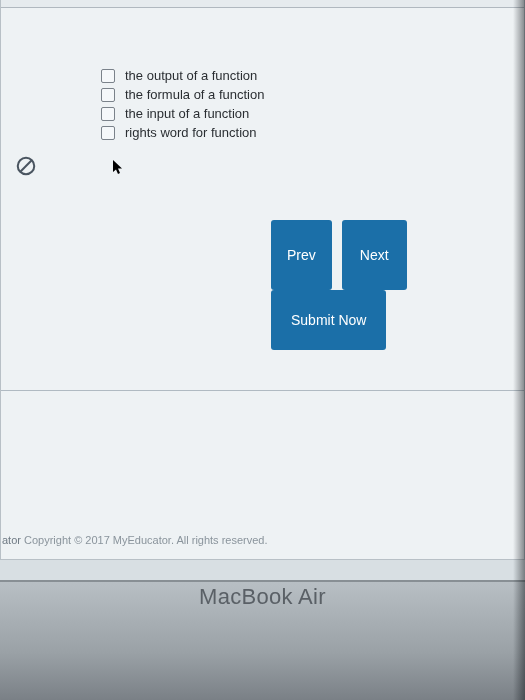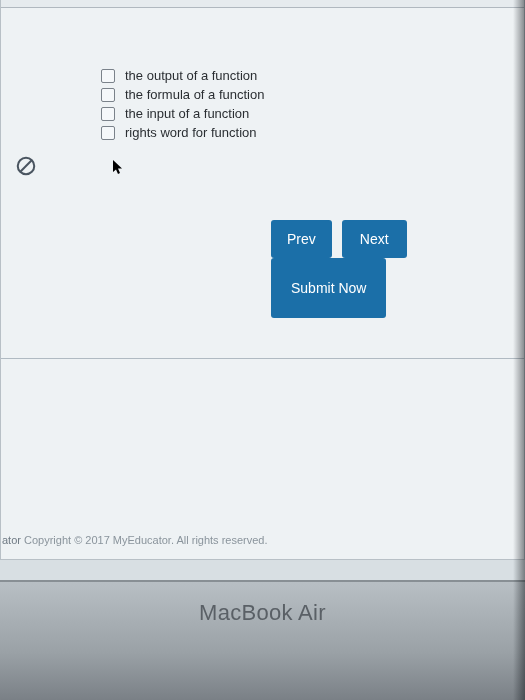--- a/index.html
+++ b/index.html
@@ -85,21 +85,21 @@
       background: #1b6fa8;
       color: #fff;
       border: none;
       border-radius: 3px;
       font-size: 14px;
       padding: 9px 18px;
       cursor: pointer;
       font-family: inherit;
     }
     .btn-prev { padding: 9px 16px; }
-    .btn-next { padding: 11px 18px; }
+    .btn-next { padding: 27px 18px; }
     .btn-submit { padding: 22px 20px; }
     .divider {
       border: none;
       border-top: 1px solid #b0bac2;
       margin: 40px 0 0 0;
       width: 100%;
     }
     .footer {
       position: absolute;
       bottom: 150px;
@@ -113,21 +113,21 @@
       position: absolute;
       bottom: 0;
       left: 0;
       width: 100%;
       height: 120px;
       background: linear-gradient(180deg, #b8bfc4 0%, #9aa1a6 60%, #7a8086 100%);
       border-top: 2px solid #888f94;
       display: flex;
       align-items: flex-start;
       justify-content: center;
-      padding-top: 18px;
+      padding-top: 2px;
     }
     .bezel-label {
       font-size: 22px;
       color: #5a6066;
       font-weight: 400;
       letter-spacing: 0.3px;
     }
     .dark-edge {
       position: absolute;
       top: 0;

